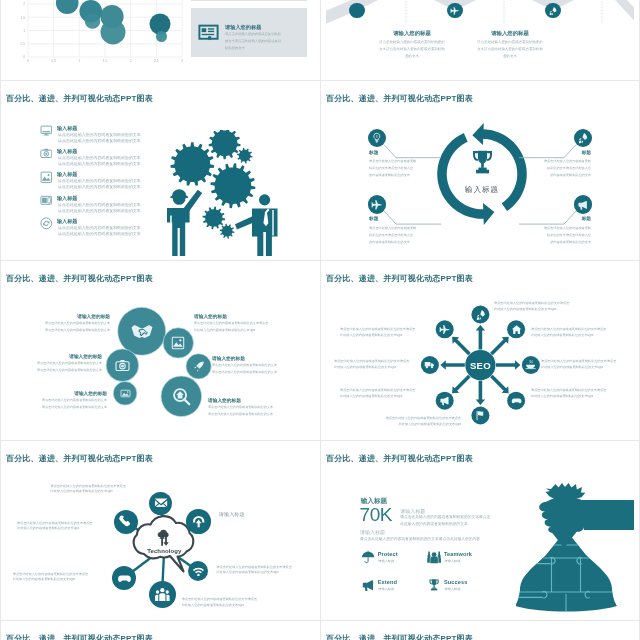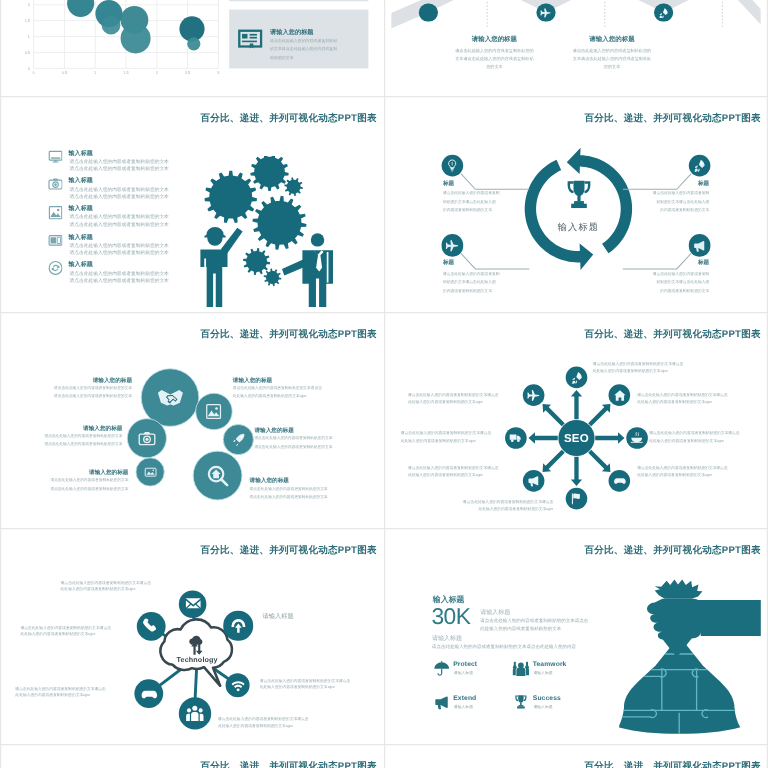--- a/index.html
+++ b/index.html
@@ -5,21 +5,21 @@
   html,body{margin:0;padding:0;}
   body{width:640px;height:640px;background:#fff;overflow:hidden;
        font-family:"Liberation Sans",sans-serif;-webkit-font-smoothing:antialiased;}
   .grid{position:absolute;left:0;top:-100px;width:640px;height:740px;}
   .row{position:absolute;left:0;width:640px;height:180px;}
   .cell{position:absolute;top:0;width:320px;height:180px;}
   .c0{left:0;} .c1{left:320px;}
   .hline{position:absolute;left:0;width:640px;height:1px;background:#e7e7e7;}
   .vline{position:absolute;top:0;width:1px;height:740px;background:#e7e7e7;}
   .slide{position:absolute;left:6px;top:4px;width:308px;height:172px;background:#fff;overflow:hidden;}
-  .stitle{position:absolute;left:0;top:9.5px;width:100%;text-align:right;
+  .stitle{position:absolute;left:0;top:9.5px;width:100%;text-align:left;
           font-size:8.0px;line-height:9.5px;color:#2d6d79;font-weight:700;letter-spacing:.18px;}
   .abs{position:absolute;}
   .ttl{color:#35737f;font-weight:700;}
   .bd{color:#93a9af;}
   svg{display:block;}
   .nw{white-space:nowrap;}
 </style>
 </head>
 <body>
 
@@ -472,21 +472,21 @@
    <div class="abs bd nw" style="left:6.8px;top:127.6px;font-size:3.15px;line-height:4.09px;width:90.0px;text-align:left;">请点击此处输入您的内容或者复制粘贴您的文本请点击</div>
    <div class="abs bd nw" style="left:6.8px;top:133.2px;font-size:3.15px;line-height:4.09px;width:90.0px;text-align:left;">此处输入您的内容或者复制粘贴您的文本ujpx</div>
    <div class="abs bd nw" style="left:11.1px;top:76.5px;font-size:3.15px;line-height:4.09px;width:90.0px;text-align:left;">请点击此处输入您的内容或者复制粘贴您的文本请点击</div>
    <div class="abs bd nw" style="left:11.1px;top:82.1px;font-size:3.15px;line-height:4.09px;width:90.0px;text-align:left;">此处输入您的内容或者复制粘贴您的文本ujpx</div>
    </div>
   </div>
   <div class="cell c1">
    <div class="slide">
    <div class="stitle">百分比、递进、并列可视化动态PPT图表</div>
    <div class="abs ttl nw" style="left:34.7px;top:52.6px;font-size:6.60px;line-height:8.58px;color:#3e7f8a;">输入标题</div>
-   <div class="abs ttl nw" style="left:33.5px;top:59.0px;font-size:19.00px;line-height:24.70px;color:#2e7b86;font-weight:400;letter-spacing:-0.4px;">30K</div>
+   <div class="abs ttl nw" style="left:33.5px;top:59.0px;font-size:19.00px;line-height:24.70px;color:#2e7b86;font-weight:400;letter-spacing:-0.4px;">70K</div>
    <div class="abs ttl nw" style="left:74.3px;top:63.6px;font-size:5.00px;line-height:6.50px;color:#9fb3b8;font-weight:400;">请输入标题</div>
    <div class="abs bd nw" style="left:74.3px;top:71.0px;font-size:3.75px;line-height:4.88px;">请点击此处输入您的内容或者复制粘贴您的文本请点击</div>
    <div class="abs bd nw" style="left:74.3px;top:78.2px;font-size:3.75px;line-height:4.88px;">此处输入您的内容或者复制粘贴您的文本</div>
    <div class="abs ttl nw" style="left:34.0px;top:85.3px;font-size:5.00px;line-height:6.50px;color:#9fb3b8;font-weight:400;">请输入标题</div>
    <div class="abs bd nw" style="left:34.0px;top:92.6px;font-size:3.75px;line-height:4.88px;">请点击此处输入您的内容或者复制粘贴您的文本请点击此处输入您的内容</div>
    <svg class="abs" style="left:34.7px;top:105.5px" width="14.2" height="14.2" viewBox="0 0 24 24">
             <path d="M12 3.0 C6.2 3.0 1.6 7.2 1.6 12.4 h20.8 C22.4 7.2 17.8 3.0 12 3.0 z" fill="#24707d"></path>
             <path d="M12 12.4 v6.4 c0 1.5 -1.2 2.7 -2.7 2.7 c-1.5 0 -2.7 -1.2 -2.7 -2.7" fill="none" stroke="#24707d" stroke-width="1.6"></path>
             <rect x="11.3" y="1.4" width="1.4" height="2.4" fill="#24707d"></rect>
           </svg>

